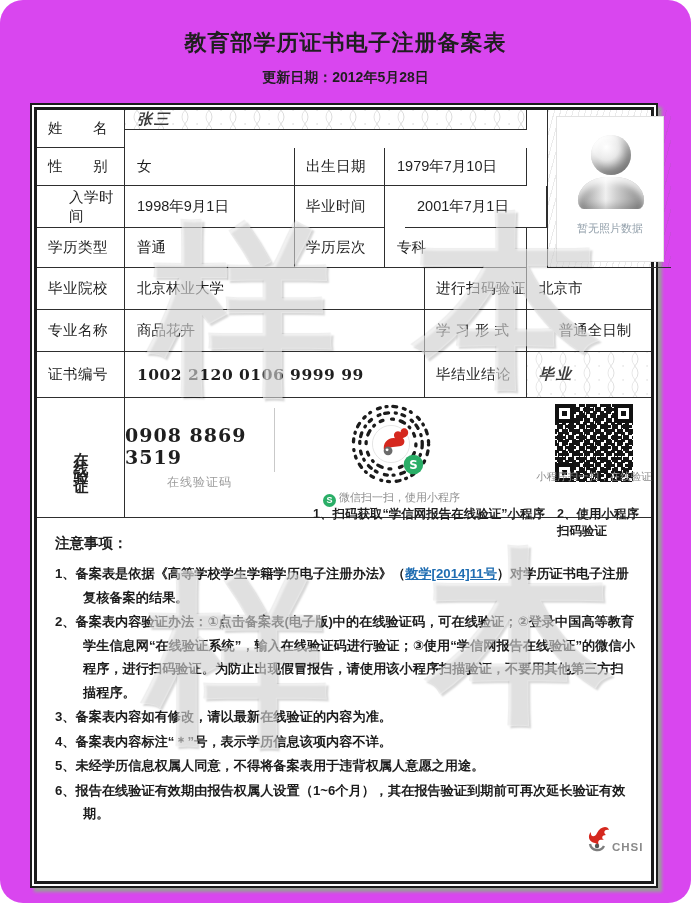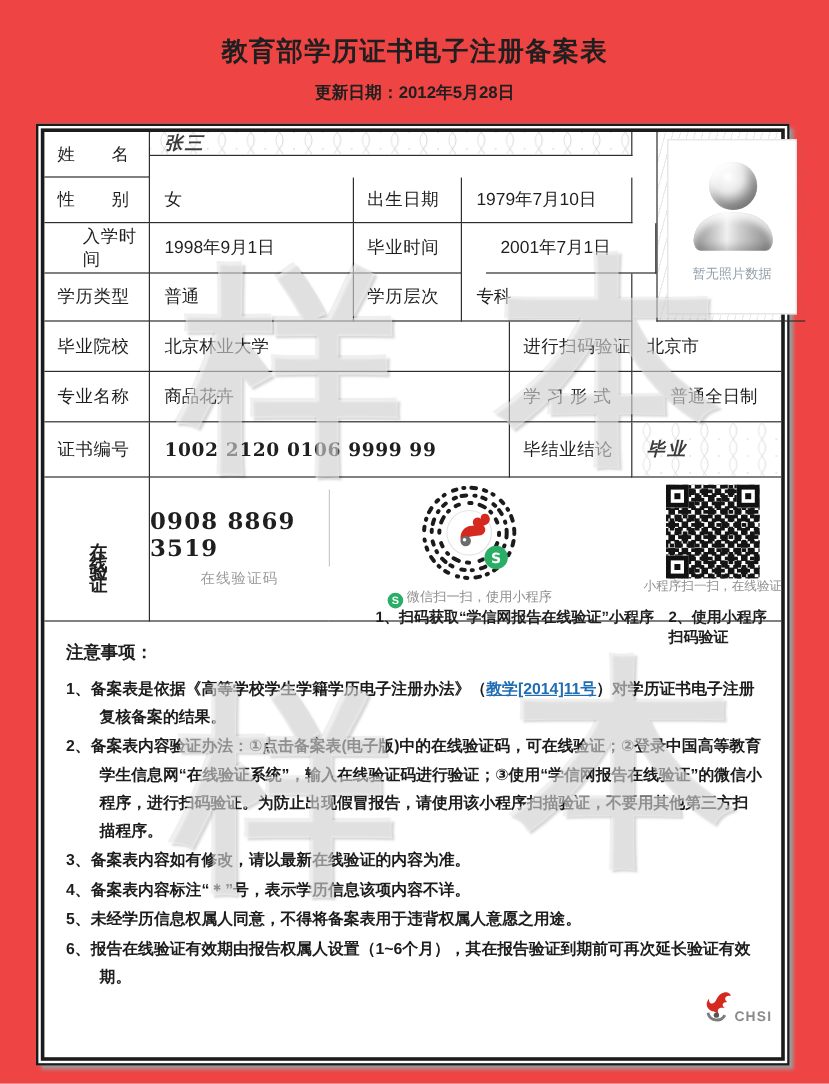--- a/index.html
+++ b/index.html
@@ -1,17 +1,17 @@
 <!DOCTYPE html>
 <html><head>
 <meta charset="utf-8">
 <style>
   * { margin:0; padding:0; box-sizing:border-box; }
   body { background:#fff; font-family:"Liberation Sans","DejaVu Sans",sans-serif; color:#1f1f1f; }
-  .sheet { position:relative; width:691px; height:903px; background:#ef4444; overflow:hidden; }
+  .sheet { position:relative; width:691px; height:903px; background:#d946ef; overflow:hidden;border-radius:23px; }
 
   
   .doc-title { position:absolute; left:0; top:28px; width:100%; text-align:center;
                font-size:22px; font-weight:700; letter-spacing:1px; }
   .doc-subtitle { position:absolute; left:0; top:69px; width:100%; text-align:center;
                   font-size:14px; font-weight:600; }
 
   
   .frame { position:absolute; left:30px; top:103px; width:628px; height:785px;
            border:2px solid #1c1c1c; box-shadow:4px 4px 3px #9b9b9b; background:#fff; }
@@ -235,21 +235,21 @@
       <div class="qr-caption" style="left:262px; top:380px; width:185px;">
         <span class="wx-dot">S</span><span>微信扫一扫，使用小程序</span>
       </div>
       <div class="qr-step" style="left:252px; top:396px;">1、扫码获取“学信网报告在线验证”小程序</div>
 
       <div class="sq-qr" style="left:518px; top:294px; width:78px; height:78px;">
         <div class="finder" style="left:0; top:0;"></div>
         <div class="finder" style="right:0; top:0;"></div>
         <div class="finder" style="left:0; bottom:0;"></div>
       </div>
-      <div class="qr-caption" style="left:494px; top:372px; width:126px; font-size:10.5px;">小程序扫一扫，在线验证</div>
+      <div class="qr-caption" style="left:494px; top:360px; width:126px; font-size:10.5px;">小程序扫一扫，在线验证</div>
       <div class="qr-step" style="left:496px; top:396px;">2、使用小程序扫码验证</div>
 
       <div class="notes-title" style="left:18px; top:424px;">注意事项：</div>
       <div class="notes-list" style="left:18px; top:452px; width:580px;">
         <div class="notes-item">
           <span>1、备案表是依据《高等学校学生学籍学历电子注册办法》（</span><a class="doc-link">教学[2014]11号</a><span>）对学历证书电子注册复核备案的结果。</span>
         </div>
         <div class="notes-item">2、备案表内容验证办法：①点击备案表(电子版)中的在线验证码，可在线验证；②登录中国高等教育学生信息网“在线验证系统”，输入在线验证码进行验证；③使用“学信网报告在线验证”的微信小程序，进行扫码验证。为防止出现假冒报告，请使用该小程序扫描验证，不要用其他第三方扫描程序。</div>
         <div class="notes-item">3、备案表内容如有修改，请以最新在线验证的内容为准。</div>
         <div class="notes-item">4、备案表内容标注“＊”号，表示学历信息该项内容不详。</div>

